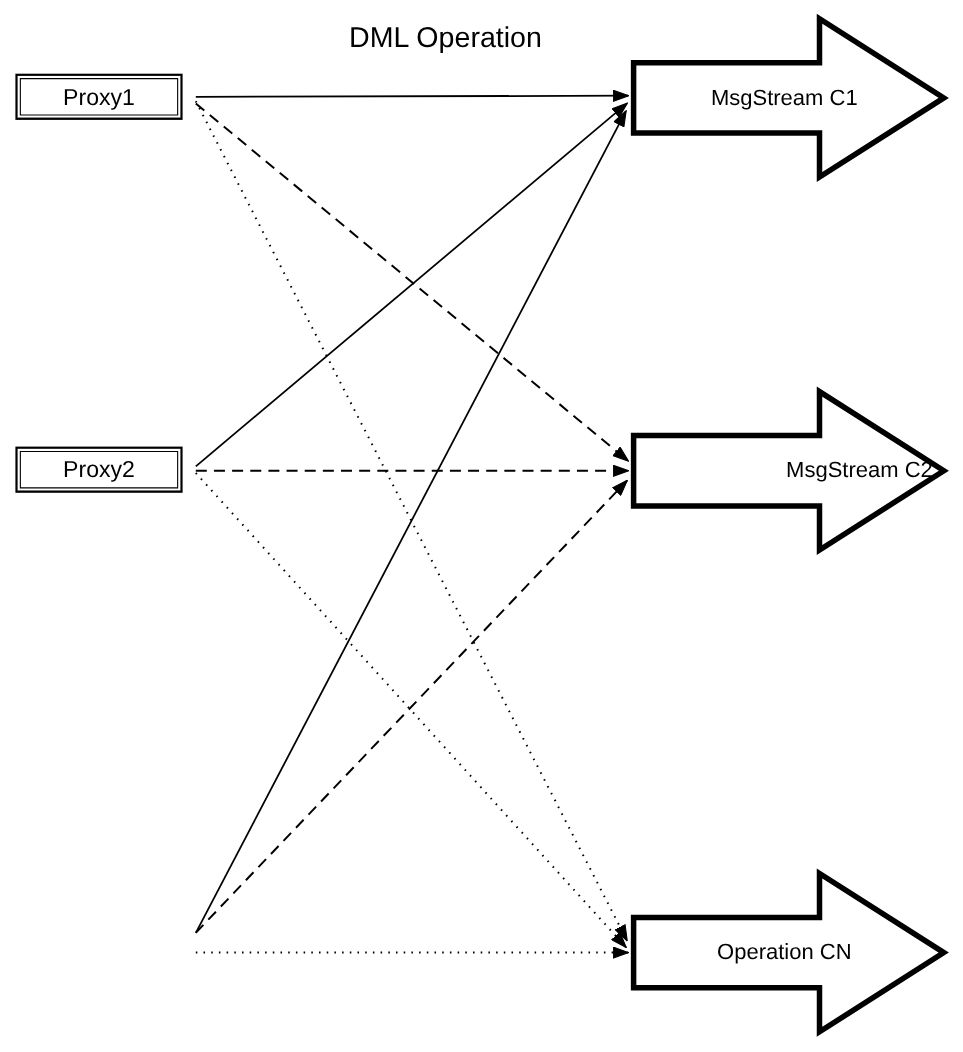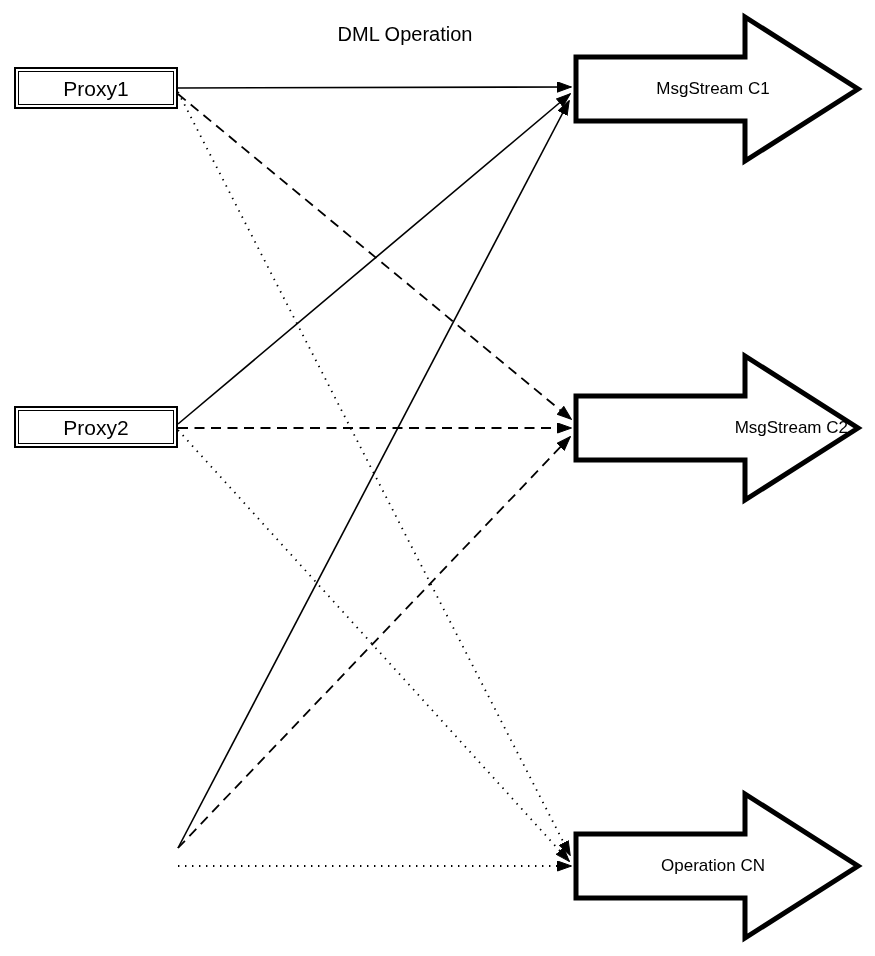--- a/index.html
+++ b/index.html
@@ -40,53 +40,53 @@
   }
   .big-arrow {
     fill: #ffffff;
     stroke: #000000;
     stroke-width: 5;
     stroke-linejoin: miter;
   }
   .proxy-box {
     position: absolute;
     left: 14px;
-    width: 164px;
+    width: 152px;
     height: 42px;
     box-sizing: border-box;
     background: #ffffff;
     border: 2px solid #000000;
     box-shadow: inset 0 0 0 2px #ffffff, inset 0 0 0 3px #000000;
     display: flex;
     align-items: center;
     justify-content: center;
     font-size: 21px;
     line-height: 21px;
   }
   .proxy-box.p1 { top: 67px; }
   .proxy-box.p2 { top: 406px; }
   .proxy-box.pk { top: 846px; }
   .stream-label {
     position: absolute;
     left: 578px;
     width: 270px;
     text-align: center;
-    font-size: 17px;
+    font-size: 20px;
     line-height: 24px;
   }
   .stream-label.c1 { top: 77px; }
   .stream-label.c2 { top: 416px; text-align: right; }
   .stream-label.cn { top: 854px; }
   .edge-title {
     position: absolute;
     left: 280px;
     top: 21px;
     width: 250px;
     text-align: center;
-    font-size: 20px;
+    font-size: 26px;
     line-height: 26px;
   }
 </style>
 </head>
 <body>
 
 <div class="canvas">
 
   <svg class="layer" width="875" height="956" viewBox="0 0 875 956">
     <defs>

